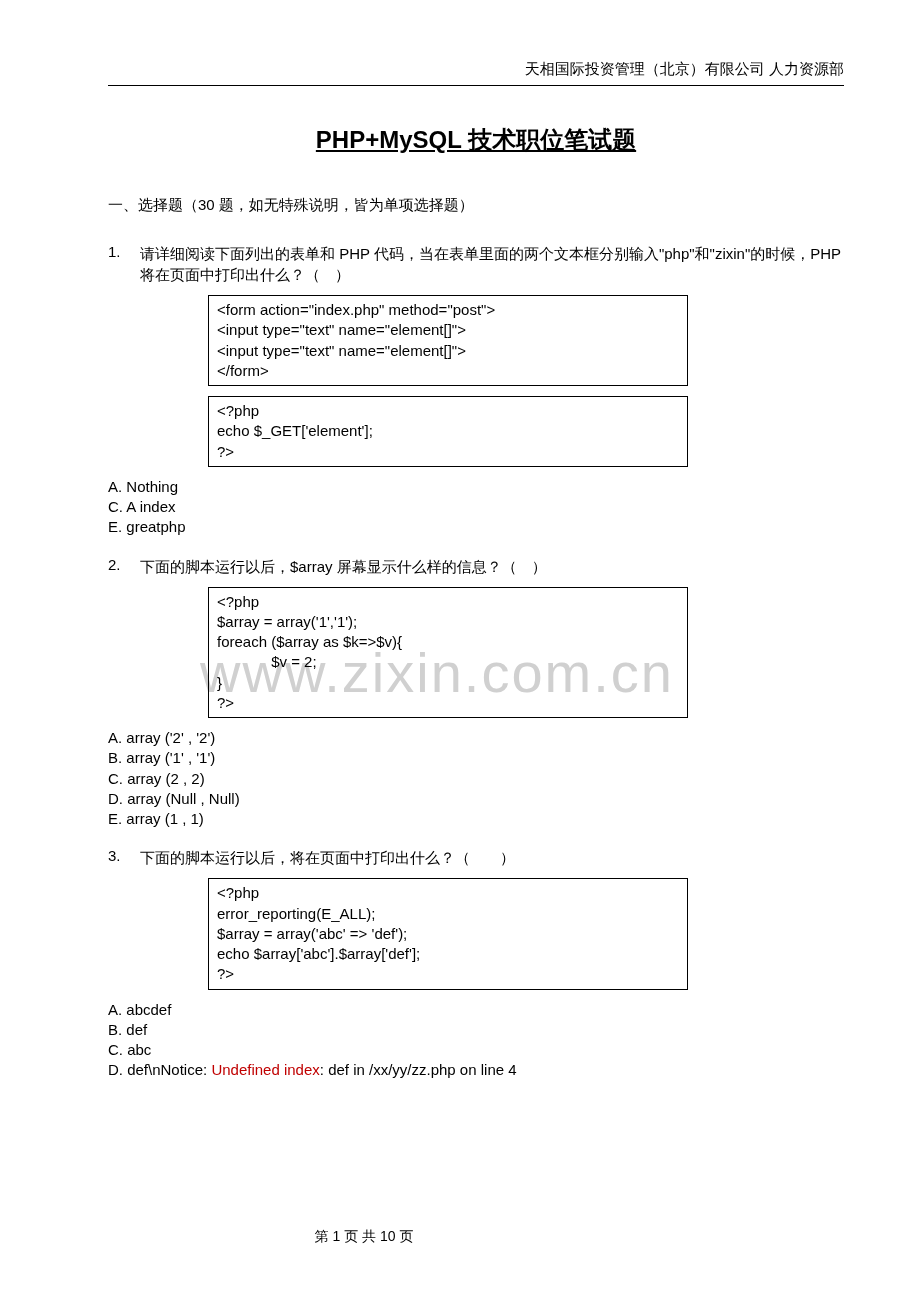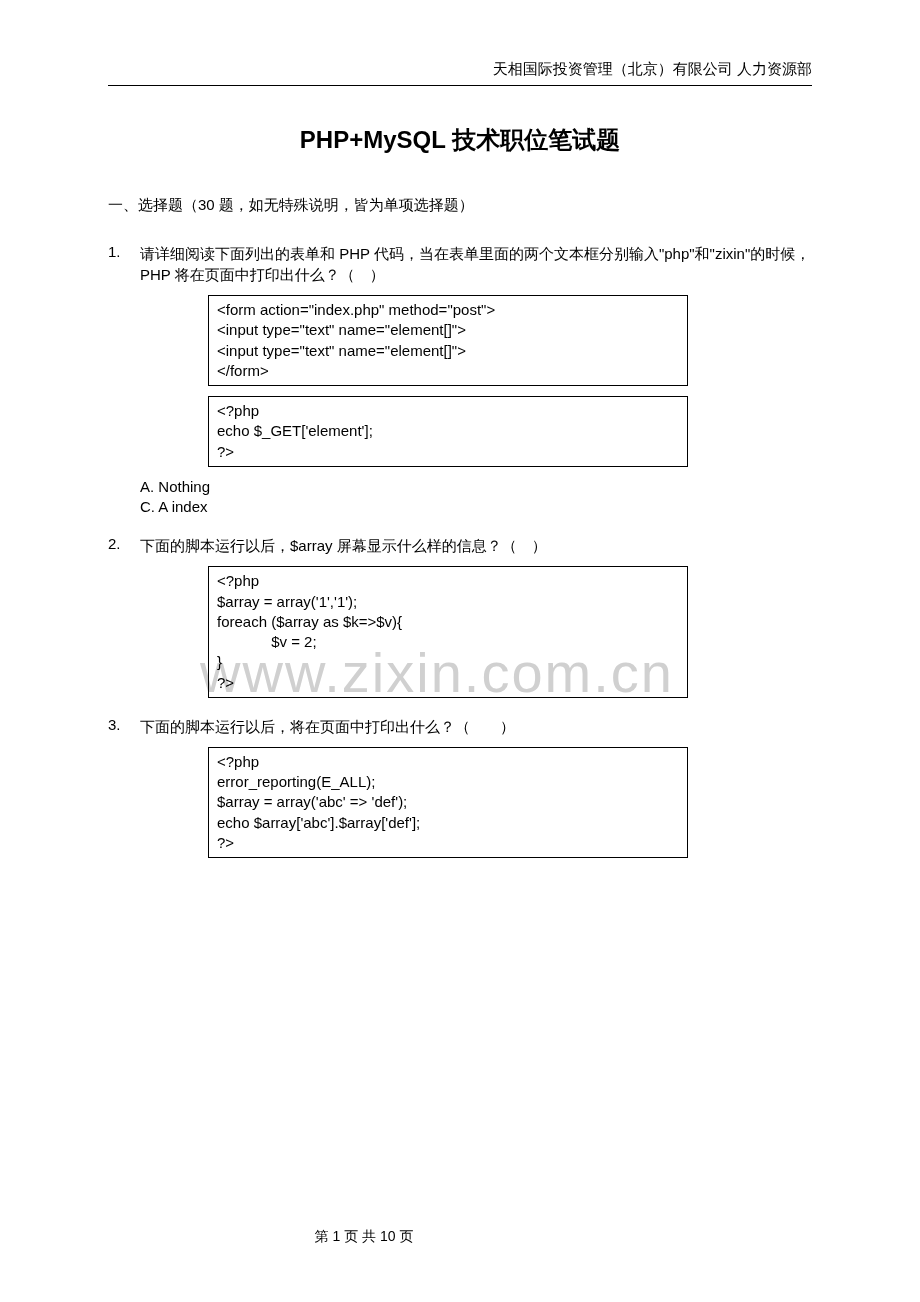--- a/index.html
+++ b/index.html
@@ -5,35 +5,36 @@
   * { box-sizing: border-box; margin: 0; padding: 0; }
   body {
     width: 920px;
     height: 1302px;
     background: #fff;
     font-family: "SimSun", "Microsoft YaHei", Arial, sans-serif;
     color: #000;
     position: relative;
   }
   .page {
-    padding: 60px 108px 0 108px;
+    padding: 60px 76px 0 108px;
   }
   .header-line {
     text-align: right;
     font-size: 15px;
     padding-bottom: 6px;
     border-bottom: 1.5px solid #000;
     margin-bottom: 38px;
   }
   .title-main {
     text-align: center;
     font-size: 24px;
     font-weight: bold;
     font-family: Arial, "SimSun", sans-serif;
     margin-bottom: 40px;
+    text-decoration: underline;
   }
   .section-intro {
     font-size: 15px;
     margin-bottom: 28px;
   }
   .question {
     font-size: 15px;
     margin-bottom: 18px;
   }
   .q-row {
@@ -53,21 +54,20 @@
     border: 1px solid #000;
     padding: 4px 8px;
     margin: 10px 0 10px 100px;
     width: 480px;
     font-family: Arial, sans-serif;
     font-size: 15px;
     line-height: 1.35;
     white-space: pre-wrap;
   }
   .options {
-    margin-left: 32px;
     font-family: Arial, sans-serif;
     font-size: 15px;
     line-height: 1.35;
     margin-top: 10px;
   }
   .options .opt { display: block; }
   .watermark {
     position: absolute;
     top: 640px;
     left: 200px;
@@ -110,43 +110,57 @@
     <div class="code-box">&lt;form action="index.php" method="post"&gt;
 &lt;input type="text" name="element[]"&gt;
 &lt;input type="text" name="element[]"&gt;
 &lt;/form&gt;</div>
     <div class="code-box">&lt;?php
 echo $_GET['element'];
 ?&gt;</div>
     <div class="options">
       <span class="opt">A. Nothing</span>
       <span class="opt">C. A index</span>
+      <span class="opt">E. greatphp</span>
     </div>
   </div>
 
   <div class="question">
     <div class="q-row">
       <div class="q-num">2.</div>
       <div class="q-text">下面的脚本运行以后，$array 屏幕显示什么样的信息？（　）</div>
     </div>
     <div class="code-box">&lt;?php
 $array = array('1','1');
 foreach ($array as $k=&gt;$v){
              $v = 2;
 }
 ?&gt;</div>
+    <div class="options">
+      <span class="opt">A. array ('2' , '2')</span>
+      <span class="opt">B. array ('1' , '1')</span>
+      <span class="opt">C. array (2 , 2)</span>
+      <span class="opt">D. array (Null , Null)</span>
+      <span class="opt">E. array (1 , 1)</span>
+    </div>
   </div>
 
   <div class="question">
     <div class="q-row">
       <div class="q-num">3.</div>
       <div class="q-text">下面的脚本运行以后，将在页面中打印出什么？（　　）</div>
     </div>
     <div class="code-box">&lt;?php
 error_reporting(E_ALL);
 $array = array('abc' =&gt; 'def');
 echo $array['abc'].$array['def'];
 ?&gt;</div>
+    <div class="options">
+      <span class="opt">A. abcdef</span>
+      <span class="opt">B. def</span>
+      <span class="opt">C. abc</span>
+      <span class="opt"><span>D. def\nNotice: </span><span class="red">Undefined index</span><span>: def in /xx/yy/zz.php on line 4</span></span>
+    </div>
   </div>
 
 </div>
 
 <div class="footer">第  1  页  共  10  页</div>
 
 </body></html>

